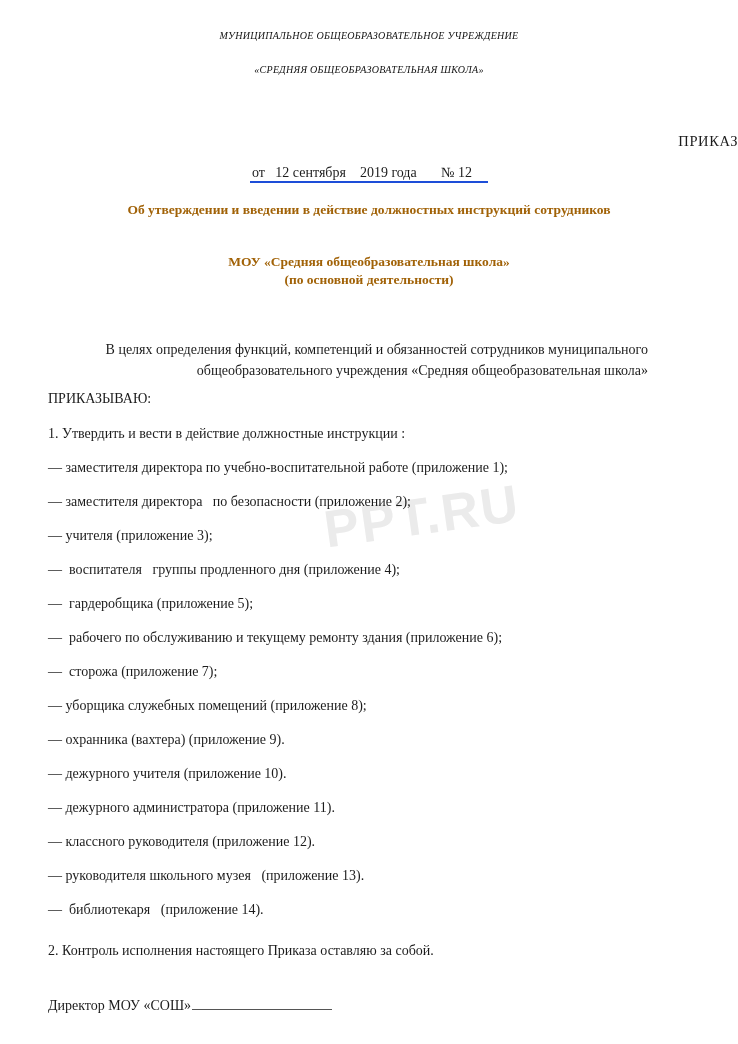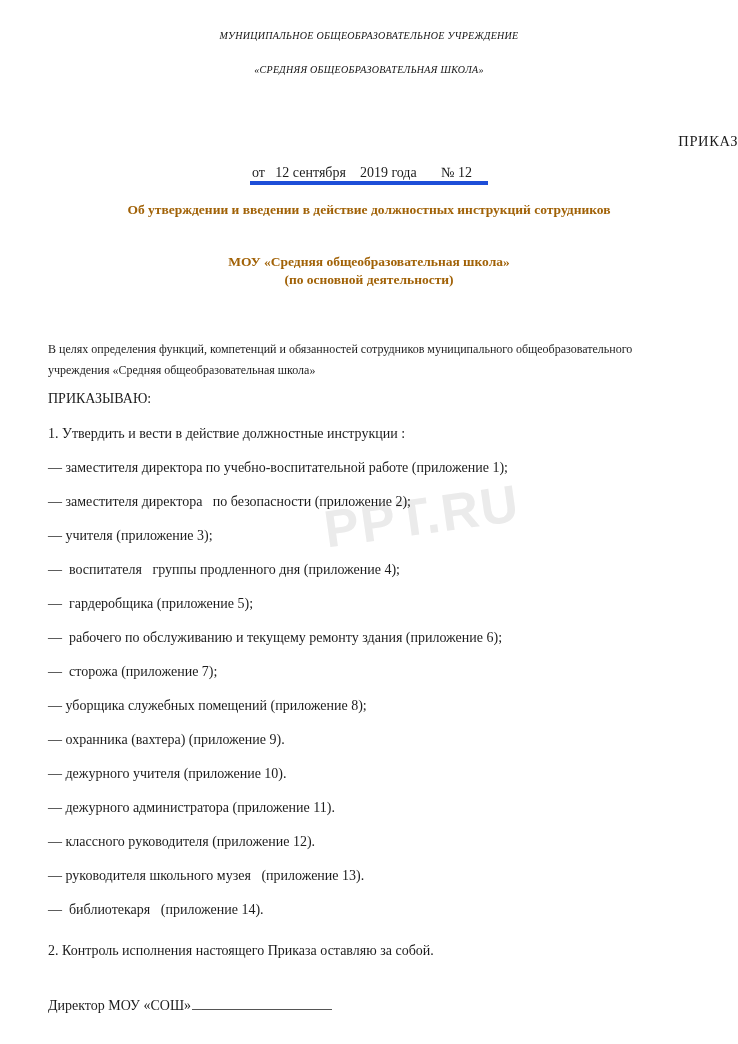--- a/index.html
+++ b/index.html
@@ -70,44 +70,44 @@
   }
 
   .dateline {
     position: absolute;
     left: 0; right: 0;
     top: 165px;
     text-align: center;
     font-size: 14px;
   }
   .dateline .u {
-    border-bottom: 4px solid #1d4ed8;
+    border-bottom: 2px solid #1d4ed8;
     padding: 0 2px 1px 2px;
     white-space: pre;
   }
 
   .title-b {
     position: absolute;
     left: 40px; right: 40px;
     text-align: center;
     font-weight: 700;
     font-size: 13.5px;
     color: #a16207;
   }
   .title-1 { top: 202px; }
   .title-2 { top: 254px; }
   .title-3 { top: 272px; }
 
   .body-para {
     position: absolute;
     left: 48px;
     width: 600px;
-    font-size: 12px;
+    font-size: 14px;
     line-height: 21px;
-    text-align: left;
+    text-align: right;
   }
   .body-para.p-intro { top: 339px; }
 
   .lead {
     position: absolute;
     left: 48px;
     font-size: 14px;
   }
   .lead.l-prikazyvayu { top: 391px; }
   .lead.l-item1 { top: 426px; }

